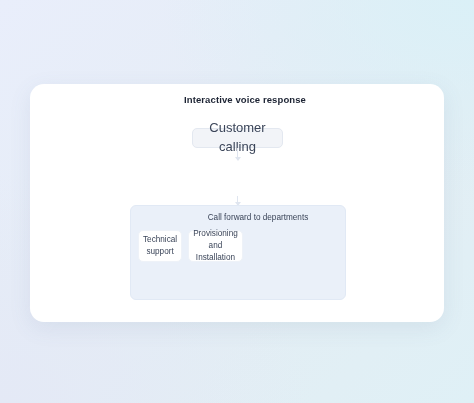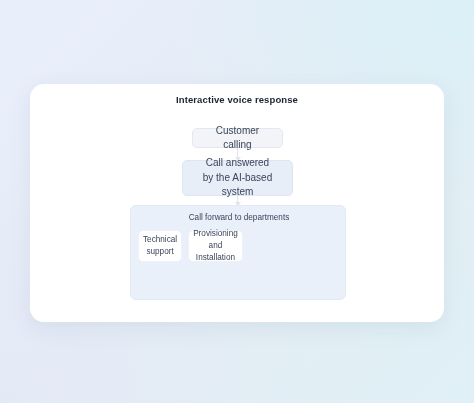--- a/index.html
+++ b/index.html
@@ -40,39 +40,39 @@
   .diagram {
     position: absolute;
     left: 0;
     top: 0;
     width: 414px;
     height: 238px;
   }
 
   .title {
     position: absolute;
-    left: 0;
+    left: 8px;
     top: 10px;
     width: 414px;
     text-align: center;
     font-size: 9.5px;
     font-weight: bold;
     color: #1c2333;
     letter-spacing: 0.1px;
   }
 
   .node {
     position: absolute;
     box-sizing: border-box;
     border-radius: 5px;
     display: flex;
     align-items: center;
     justify-content: center;
     text-align: center;
-    font-size: 10px;
+    font-size: 13px;
     color: #3b4559;
     line-height: 1.45;
     padding: 3px 8px;
   }
 
   
   #node-customer-calling {
     left: 162px;
     top: 44px;
     width: 91px;
@@ -104,20 +104,21 @@
     border-radius: 6px;
   }
   #group-departments .group-title {
     position: absolute;
     left: 0;
     top: 7px;
     width: 216px;
     text-align: center;
     font-size: 8.2px;
     color: #3b4559;
+    padding-left: 19px;
   }
 
   .dept-grid {
     position: absolute;
     left: 7px;
     top: 24px;
     width: 202px;
     display: grid;
     grid-template-columns: 1fr 1fr 1fr 1fr;
     grid-template-rows: 32px 32px;
@@ -167,26 +168,20 @@
 
       <div class="title">Interactive voice response</div>
 
       <div class="node" id="node-customer-calling">
         <span>Customer calling</span>
       </div>
 
       <div class="connector" id="connector-1"></div>
       <div class="arrow-head" id="arrow-1"></div>
 
-      <div class="node" id="node-call-answered">
-        <span>
-          <span>Call answered</span><br>
-          <span>by the AI-based system</span>
-        </span>
-      </div>
 
       <div class="connector" id="connector-2"></div>
       <div class="arrow-head" id="arrow-2"></div>
 
       <div id="group-departments">
         <div class="group-title">Call forward to departments</div>
 
         <div class="dept-grid">
 
           <div class="dept">

